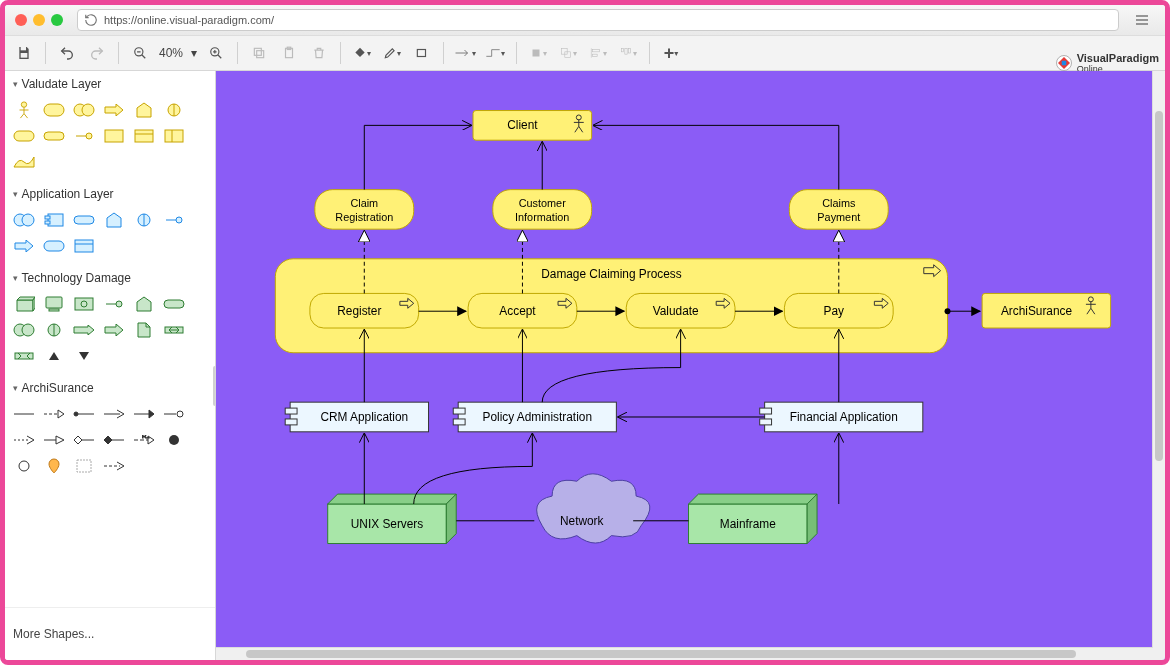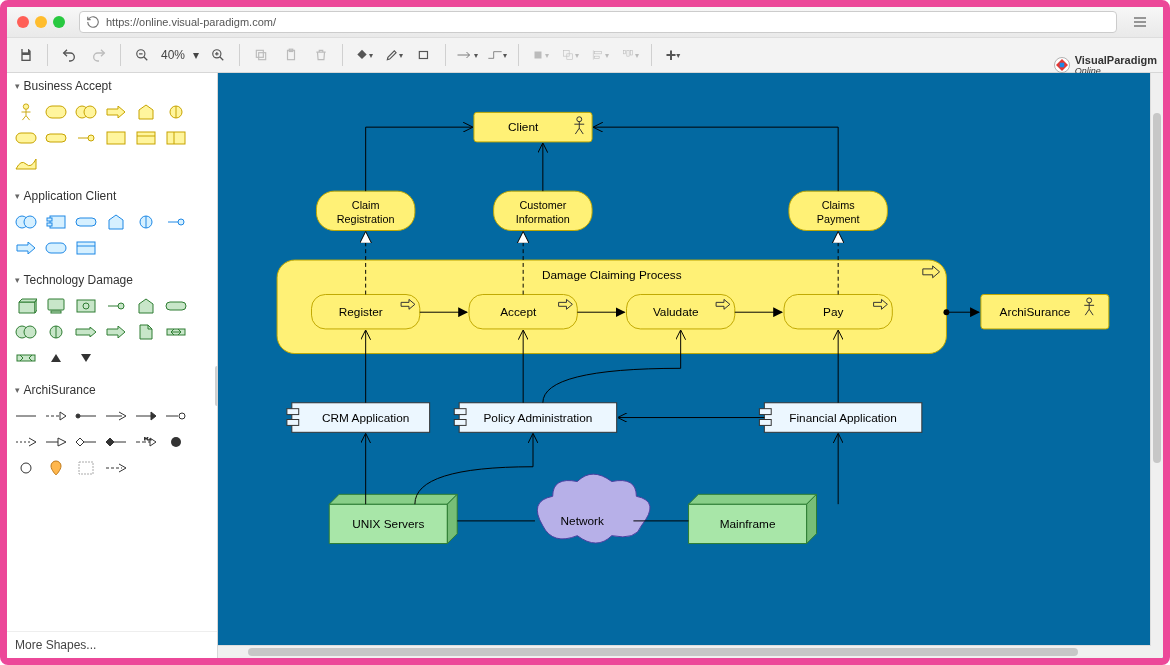--- a/index.html
+++ b/index.html
@@ -1,17 +1,17 @@
 <!DOCTYPE html>
 <html><head>
 <meta charset="utf-8">
 <style>
 
 html,body{margin:0;padding:0;height:100%;font-family:Arial,Helvetica,sans-serif;font-size:12px;color:#000;}
-.window{width:1170px;height:665px;background:#fff;border:7px solid #ec4899;border-radius:8px;overflow:hidden;display:flex;flex-direction:column;box-sizing:border-box;}
+.window{width:1170px;height:665px;background:#fff;border:5px solid #ec4899;border-radius:8px;overflow:hidden;display:flex;flex-direction:column;box-sizing:border-box;}
 
 .titlebar{height:30px;background:linear-gradient(#f7f7f7,#e9e9e9);display:flex;align-items:center;padding:0 10px;border-bottom:1px solid #ddd;}
 .traffic{display:flex;gap:6px;margin-right:14px;}
 .dot{width:12px;height:12px;border-radius:50%;}
 .dot.r{background:#ff5f57;} .dot.y{background:#ffbd2e;} .dot.g{background:#28c940;}
 .url{flex:1;height:20px;border:1px solid #ccc;border-radius:4px;background:#fff;display:flex;align-items:center;padding:0 6px;font-size:11px;color:#555;gap:6px;}
 .url svg{width:14px;height:14px;}
 .hamburger{margin-left:10px;}
 
 .toolbar{height:34px;background:#f3f3f3;border-bottom:1px solid #d7d7d7;display:flex;align-items:center;padding:0 6px;gap:4px;}
@@ -21,24 +21,24 @@
 .brand{margin-left:auto;display:flex;align-items:center;gap:4px;font-size:11px;color:#333;font-weight:bold;margin-top:20px;}
 
 .body{flex:1;display:flex;min-height:0;}
 
 .sidebar{width:210px;border-right:1px solid #d7d7d7;overflow:hidden;display:flex;flex-direction:column;background:#fff;position:relative;}
 .sidebar-scroll{overflow-y:auto;flex:1;}
 .section-h{padding:6px 8px;font-size:12px;color:#333;cursor:pointer;display:flex;align-items:center;gap:4px;}
 .section-h .tri{font-size:9px;color:#666;}
 .shape-grid{display:flex;flex-wrap:wrap;gap:8px;padding:4px 8px 10px 8px;}
 .shape{width:22px;height:18px;display:flex;align-items:center;justify-content:center;cursor:pointer;}
-.more{padding:6px 8px;font-size:12px;color:#444;border-top:1px solid #eee;cursor:pointer;}
+.more{padding:19px 8px;font-size:12px;color:#444;border-top:1px solid #eee;cursor:pointer;}
 .coll-handle{position:absolute;right:-2px;top:50%;width:4px;height:40px;background:#d0d0d0;border-radius:3px;}
 
-.canvas-wrap{flex:1;position:relative;background:#0369a1;overflow:hidden;}
+.canvas-wrap{flex:1;position:relative;background:#8b5cf6;overflow:hidden;}
 .hscrollbar{position:absolute;bottom:0;left:0;right:0;height:12px;background:#f0f0f0;border-top:1px solid #ddd;display:flex;align-items:center;}
 .hscrollbar .thumb{height:8px;background:#c7c7c7;border-radius:4px;margin-left:30px;width:830px;}
 .vscrollbar{position:absolute;right:0;top:0;bottom:12px;width:12px;background:#f0f0f0;border-left:1px solid #ddd;display:flex;flex-direction:column;align-items:center;}
 .vscrollbar .thumb{width:8px;background:#c7c7c7;border-radius:4px;margin-top:40px;height:350px;}
 svg.diagram{position:absolute;inset:0;}
 
 .nodetxt{font-size:12px;text-anchor:middle;dominant-baseline:central;}
 .smalltxt{font-size:11px;text-anchor:middle;dominant-baseline:central;}
 </style>
 </head>
@@ -192,32 +192,32 @@
         <span style="font-size:18px;font-weight:bold;">+</span>
         <span style="font-size:8px">▾</span>
       </div>
 
     <div class="brand">
       <svg width="18" height="18" viewBox="0 0 24 24">
           <circle cx="12" cy="12" r="10" fill="#fff" stroke="#999"></circle>
           <polygon points="12,4 20,12 12,20 4,12" fill="#e53935"></polygon>
           <rect x="9" y="9" width="6" height="6" fill="#1e88e5"></rect>
         </svg>
-      <div style="line-height:10px;"><span>VisualParadigm</span><br><span style="font-weight:normal;font-size:9px;font-style:italic;">Online</span></div>
+      <div style="line-height:10px;"><span>VisualParadigm</span><br><span style="font-weight:normal;font-size:9px;">Online</span></div>
     </div>
   </div>
 
   <div class="body">
 
     <div class="sidebar">
       <div class="sidebar-scroll">
 
         <div class="section-h">
             <span class="tri">▾</span>
-            <span>Business Accept</span>
+            <span>Valudate Layer</span>
           </div>
         <div class="shape-grid">
           <div class="shape">
               <svg width="18" height="18" viewBox="0 0 20 20" stroke="#c7a300" fill="#fff59d">
                 <circle cx="10" cy="4" r="3"></circle>
                 <line x1="10" y1="7" x2="10" y2="14"></line>
                 <line x1="5" y1="10" x2="15" y2="10"></line>
                 <line x1="10" y1="14" x2="6" y2="19"></line>
                 <line x1="10" y1="14" x2="14" y2="19"></line>
               </svg>
@@ -284,21 +284,21 @@
             </div>
           <div class="shape">
               <svg width="22" height="12" viewBox="0 0 22 12">
                 <path d="M1 11 Q6 1 11 6 Q16 11 21 1 L21 11 Z" fill="#fff59d" stroke="#c7a300"></path>
               </svg>
             </div>
         </div>
 
         <div class="section-h">
             <span class="tri">▾</span>
-            <span>Application Client</span>
+            <span>Application Layer</span>
           </div>
         <div class="shape-grid">
           <div class="shape">
               <svg width="22" height="14" viewBox="0 0 22 14" stroke="#1e88e5" fill="#d6f0ff">
                 <circle cx="7" cy="7" r="6"></circle>
                 <circle cx="15" cy="7" r="6"></circle>
               </svg>
             </div>
           <div class="shape">
               <svg width="20" height="14" viewBox="0 0 20 14" stroke="#1e88e5" fill="#d6f0ff">

